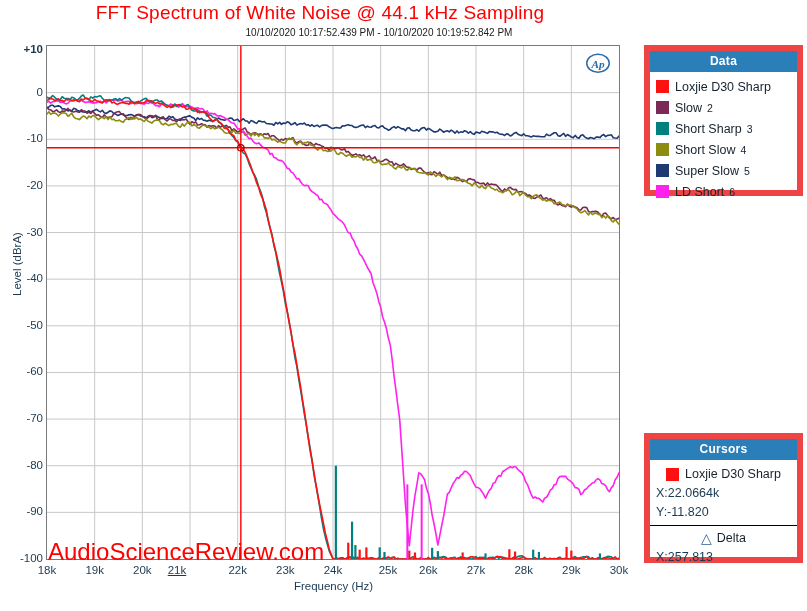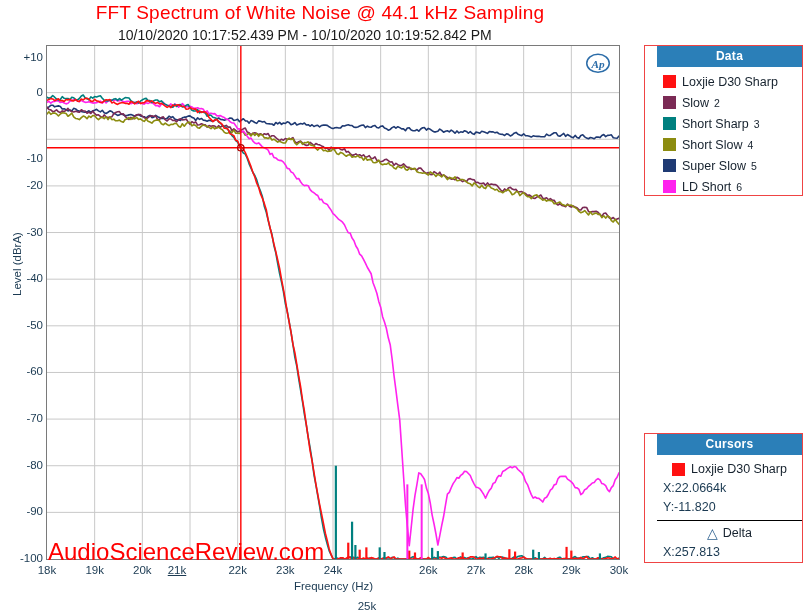--- a/index.html
+++ b/index.html
@@ -9,22 +9,22 @@
     position:relative;
   }
   .root{position:absolute;left:0;top:0;width:644px;height:611px;}
 
   
   .title{
     position:absolute;left:0;top:2px;width:640px;text-align:center;
     color:#ff0000;font-size:19px;letter-spacing:.2px;white-space:nowrap;
   }
   .subtitle{
-    position:absolute;left:0;top:27px;width:640px;
-    color:#1a1a1a;font-size:14px;white-space:nowrap;
+    position:absolute;left:0;top:27px;width:640px;text-align:center;
+    color:#1a1a1a;font-size:10px;white-space:nowrap;
     padding-left:118px;box-sizing:border-box;
   }
 
   
   .plot-frame{
     position:absolute;left:46px;top:45px;width:574px;height:515px;
     border:1px solid #7a7a7a;box-sizing:border-box;background:#fff;
   }
   .plot-inner{position:absolute;left:0;top:0;right:0;bottom:0;overflow:hidden;}
 
@@ -54,21 +54,21 @@
   .watermark{
     position:absolute;left:36px;top:538px;color:#ff0000;font-size:24px;
     white-space:nowrap;z-index:6;margin-left:12px;
   }
 
   
   .ap-logo{position:absolute;left:583px;top:52px;width:30px;height:24px;z-index:5;}
 
   
   .panel{
-    position:absolute;border:1px solid #ef4444;background:#fff;box-sizing:border-box;padding-left:12px;
+    position:absolute;border:6px solid #ef4444;background:#fff;box-sizing:border-box;
   }
   .panel-head{
     background:#2b7fb8;color:#fff;font-size:12px;font-weight:bold;
     text-align:center;padding:3px 0 4px;letter-spacing:.3px;
   }
   .panel-body{padding:4px 6px 5px 6px;}
   .legend-row{
     display:flex;align-items:center;height:21px;white-space:nowrap;
   }
   .swatch{
@@ -90,23 +90,23 @@
 </style>
 </head>
 <body>
 
 <div class="root">
 
   <div class="title">FFT Spectrum of White Noise @ 44.1 kHz Sampling</div>
   <div class="subtitle">10/10/2020 10:17:52.439 PM - 10/10/2020 10:19:52.842 PM</div>
 
   <div class="ytick-wrap" id="yticks">
-      <div class="ytick" style="top: 12px;">+10</div>
+      <div class="ytick" style="top: 4px; font-weight: bold;">+10</div>
       <div class="ytick" style="top: 46.6364px;">0</div>
-      <div class="ytick" style="top: 93.2727px; margin-top: 20px;">-10</div>
+      <div class="ytick" style="top: 93.2727px;">-10</div>
       <div class="ytick" style="top: 139.909px;">-20</div>
       <div class="ytick" style="top: 186.545px;">-30</div>
       <div class="ytick" style="top: 233.182px;">-40</div>
       <div class="ytick" style="top: 279.818px;">-50</div>
       <div class="ytick" style="top: 326.455px;">-60</div>
       <div class="ytick" style="top: 373.091px;">-70</div>
       <div class="ytick" style="top: 419.727px;">-80</div>
       <div class="ytick" style="top: 466.364px;">-90</div>
       <div class="ytick" style="top: 513px;">-100</div>
     </div>
@@ -182,21 +182,21 @@
   </div>
 
   <div class="xtick-wrap" id="xticks">
       <div class="xtick" style="left: 1px;">18k</div>
       <div class="xtick" style="left: 48.6667px;">19k</div>
       <div class="xtick" style="left: 96.3333px;">20k</div>
       <div class="xtick" style="left: 131px; text-decoration: underline;">21k</div>
       <div class="xtick" style="left: 191.667px;">22k</div>
       <div class="xtick" style="left: 239.333px;">23k</div>
       <div class="xtick" style="left: 287px;">24k</div>
-      <div class="xtick" style="left: 321px; margin-top: 36px;">25k</div>
+      <div class="xtick" style="left: 342px;">25k</div>
       <div class="xtick" style="left: 382.333px;">26k</div>
       <div class="xtick" style="left: 430px;">27k</div>
       <div class="xtick" style="left: 477.667px;">28k</div>
       <div class="xtick" style="left: 525.333px;">29k</div>
       <div class="xtick" style="left: 573px;">30k</div>
     </div>
   <div class="xaxis-title">Frequency (Hz)</div>
 
   <div class="watermark">AudioScienceReview.com</div>
 

